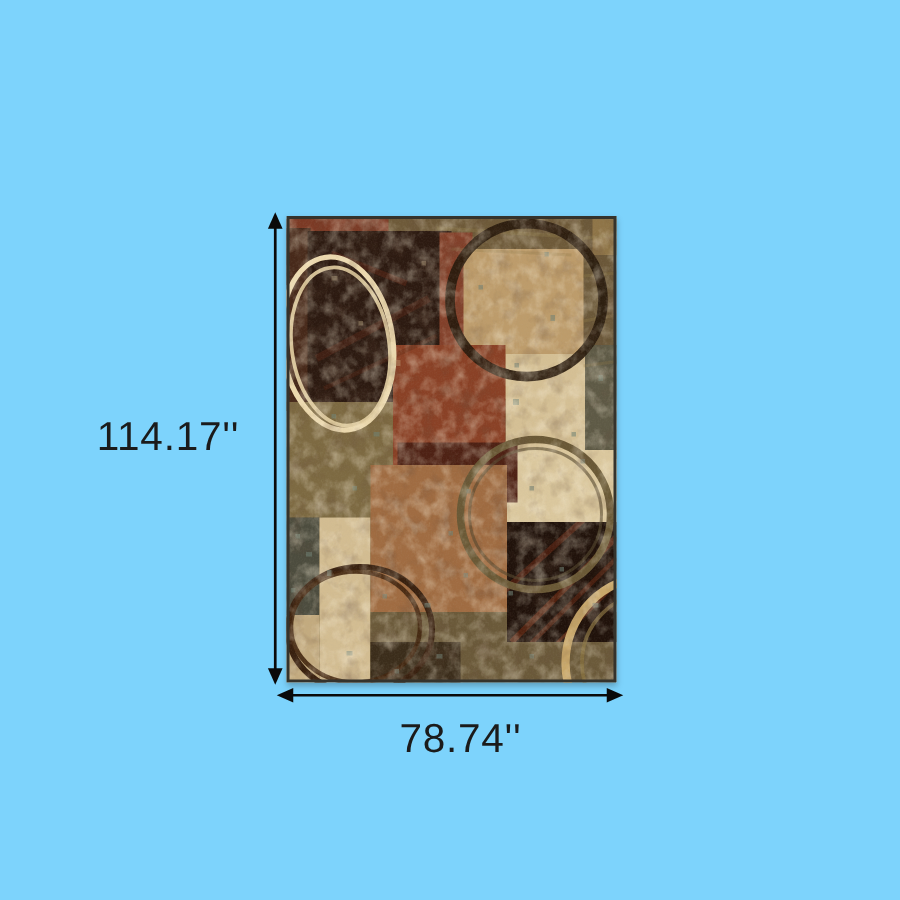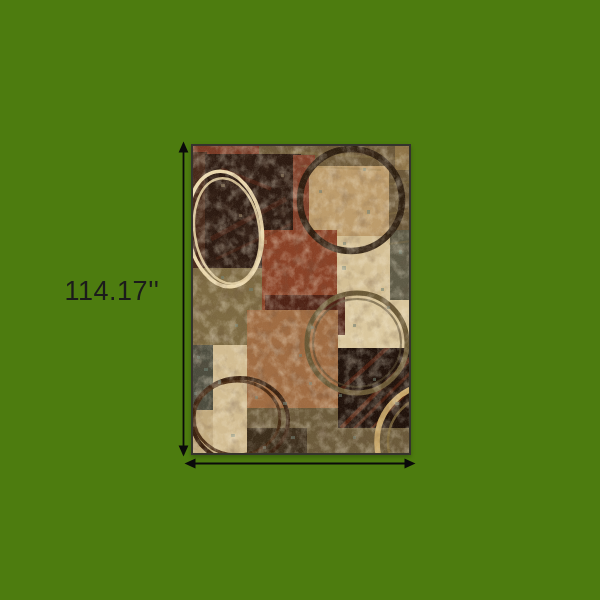--- a/index.html
+++ b/index.html
@@ -1,16 +1,16 @@
 <!DOCTYPE html>
 <html><head>
 <meta charset="utf-8">
 <style>
   html,body{margin:0;padding:0;background:#fff;}
-  .stage{position:relative;width:600px;height:600px;background:#4d7c0f;overflow:hidden;
+  .stage{position:relative;width:600px;height:600px;background:#7dd3fc;overflow:hidden;
          font-family:"Liberation Sans",sans-serif;}
   .rug-svg{position:absolute;left:191px;top:144px;width:220px;height:311px;
            box-shadow:0 2px 4px rgba(0,0,0,0.25);}
   .arrow-svg{position:absolute;overflow:visible;}
   .v-arrow{left:177px;top:141px;width:13px;height:316px;}
   .h-arrow{left:184px;top:457px;width:232px;height:13px;}
   .dim-label{position:absolute;width:124px;text-align:center;color:#1b1b1b;
              font-size:27px;line-height:28px;font-weight:400;letter-spacing:.5px;}
   .h-label{left:50px;top:277px;}
   .w-label{left:245px;top:478px;}
@@ -155,14 +155,15 @@
     <polygon points="6.5,315.5 1.6,304.5 11.4,304.5" fill="#0a0a0a"></polygon>
   </svg>
 
   <svg class="arrow-svg h-arrow" viewBox="0 0 232 13" xmlns="http://www.w3.org/2000/svg">
     <line x1="9" y1="6.5" x2="223" y2="6.5" stroke-width="1.8" stroke="#0a0a0a"></line>
     <polygon points="0.5,6.5 11.5,1.6 11.5,11.4" fill="#0a0a0a"></polygon>
     <polygon points="231.5,6.5 220.5,1.6 220.5,11.4" fill="#0a0a0a"></polygon>
   </svg>
 
   <div class="dim-label h-label">114.17''</div>
+  <div class="dim-label w-label">78.74''</div>
 
 </div>
 
 </body></html>

